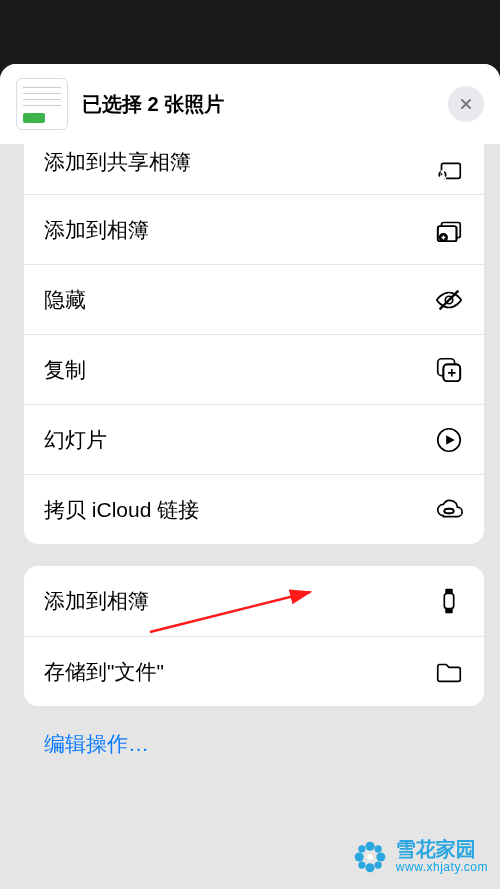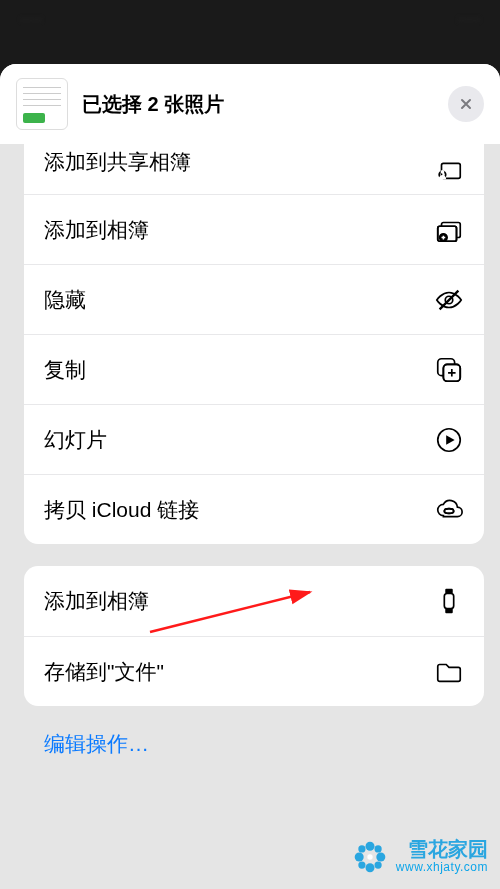--- a/index.html
+++ b/index.html
@@ -29,21 +29,21 @@
     .group.first .row:first-child .row-label{ align-self:flex-end; padding-bottom:12px; position:relative; top:-6px;}
     .edit-row { padding:24px 20px 6px; }
     .edit-link { font-size:21px; color:#0a7aff; }
 
     
     .arrow { position:absolute; pointer-events:none; }
     .arrow svg { overflow:visible; }
 
     
     .wm { position:absolute; right:12px; bottom:14px; display:flex; align-items:center; gap:8px; color:#2aa6e0; font-weight:500; }
-    .wm-text { display:flex; flex-direction:column; align-items:flex-end; line-height:1.15; }
+    .wm-text { display:flex; flex-direction:column; align-items:flex-start; line-height:1.15; }
     .wm-cn{ font-size:20px; color:#2aa6e0; font-weight:600; }
     .wm-url{ font-size:12px; color:#0ea5e9; letter-spacing:.5px; }
     .wm-logo{ width:36px; height:36px; }
   </style>
 </head>
 <body>
 <div class="backdrop"></div>
 <div class="statusbar">
   <span>••••</span>
   <span>••••</span>

